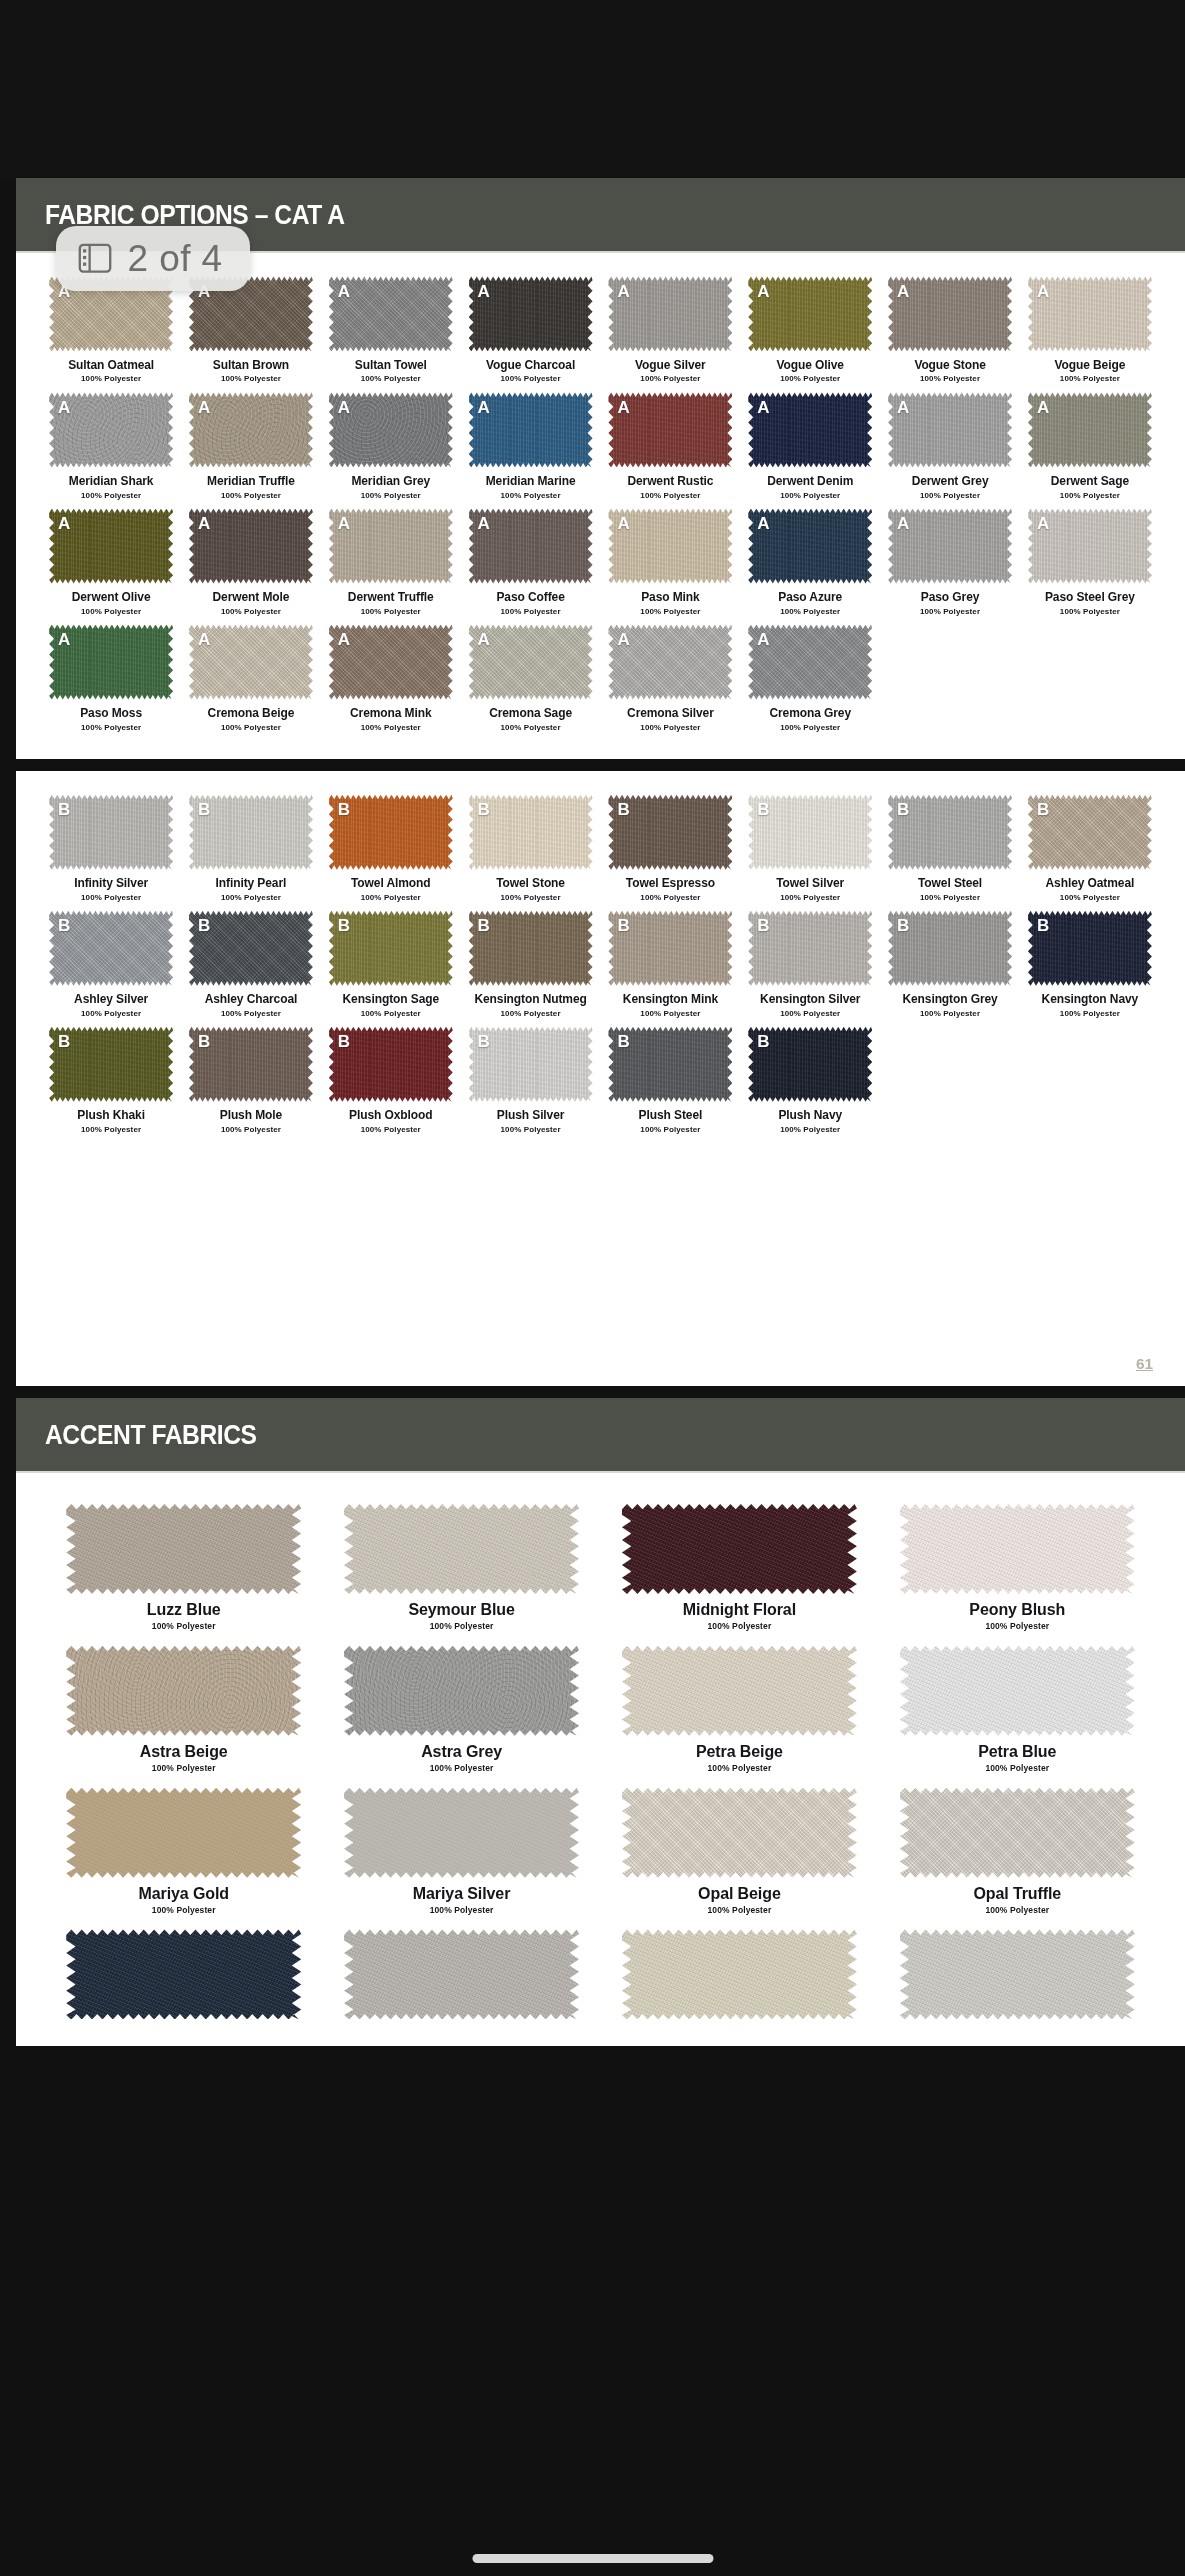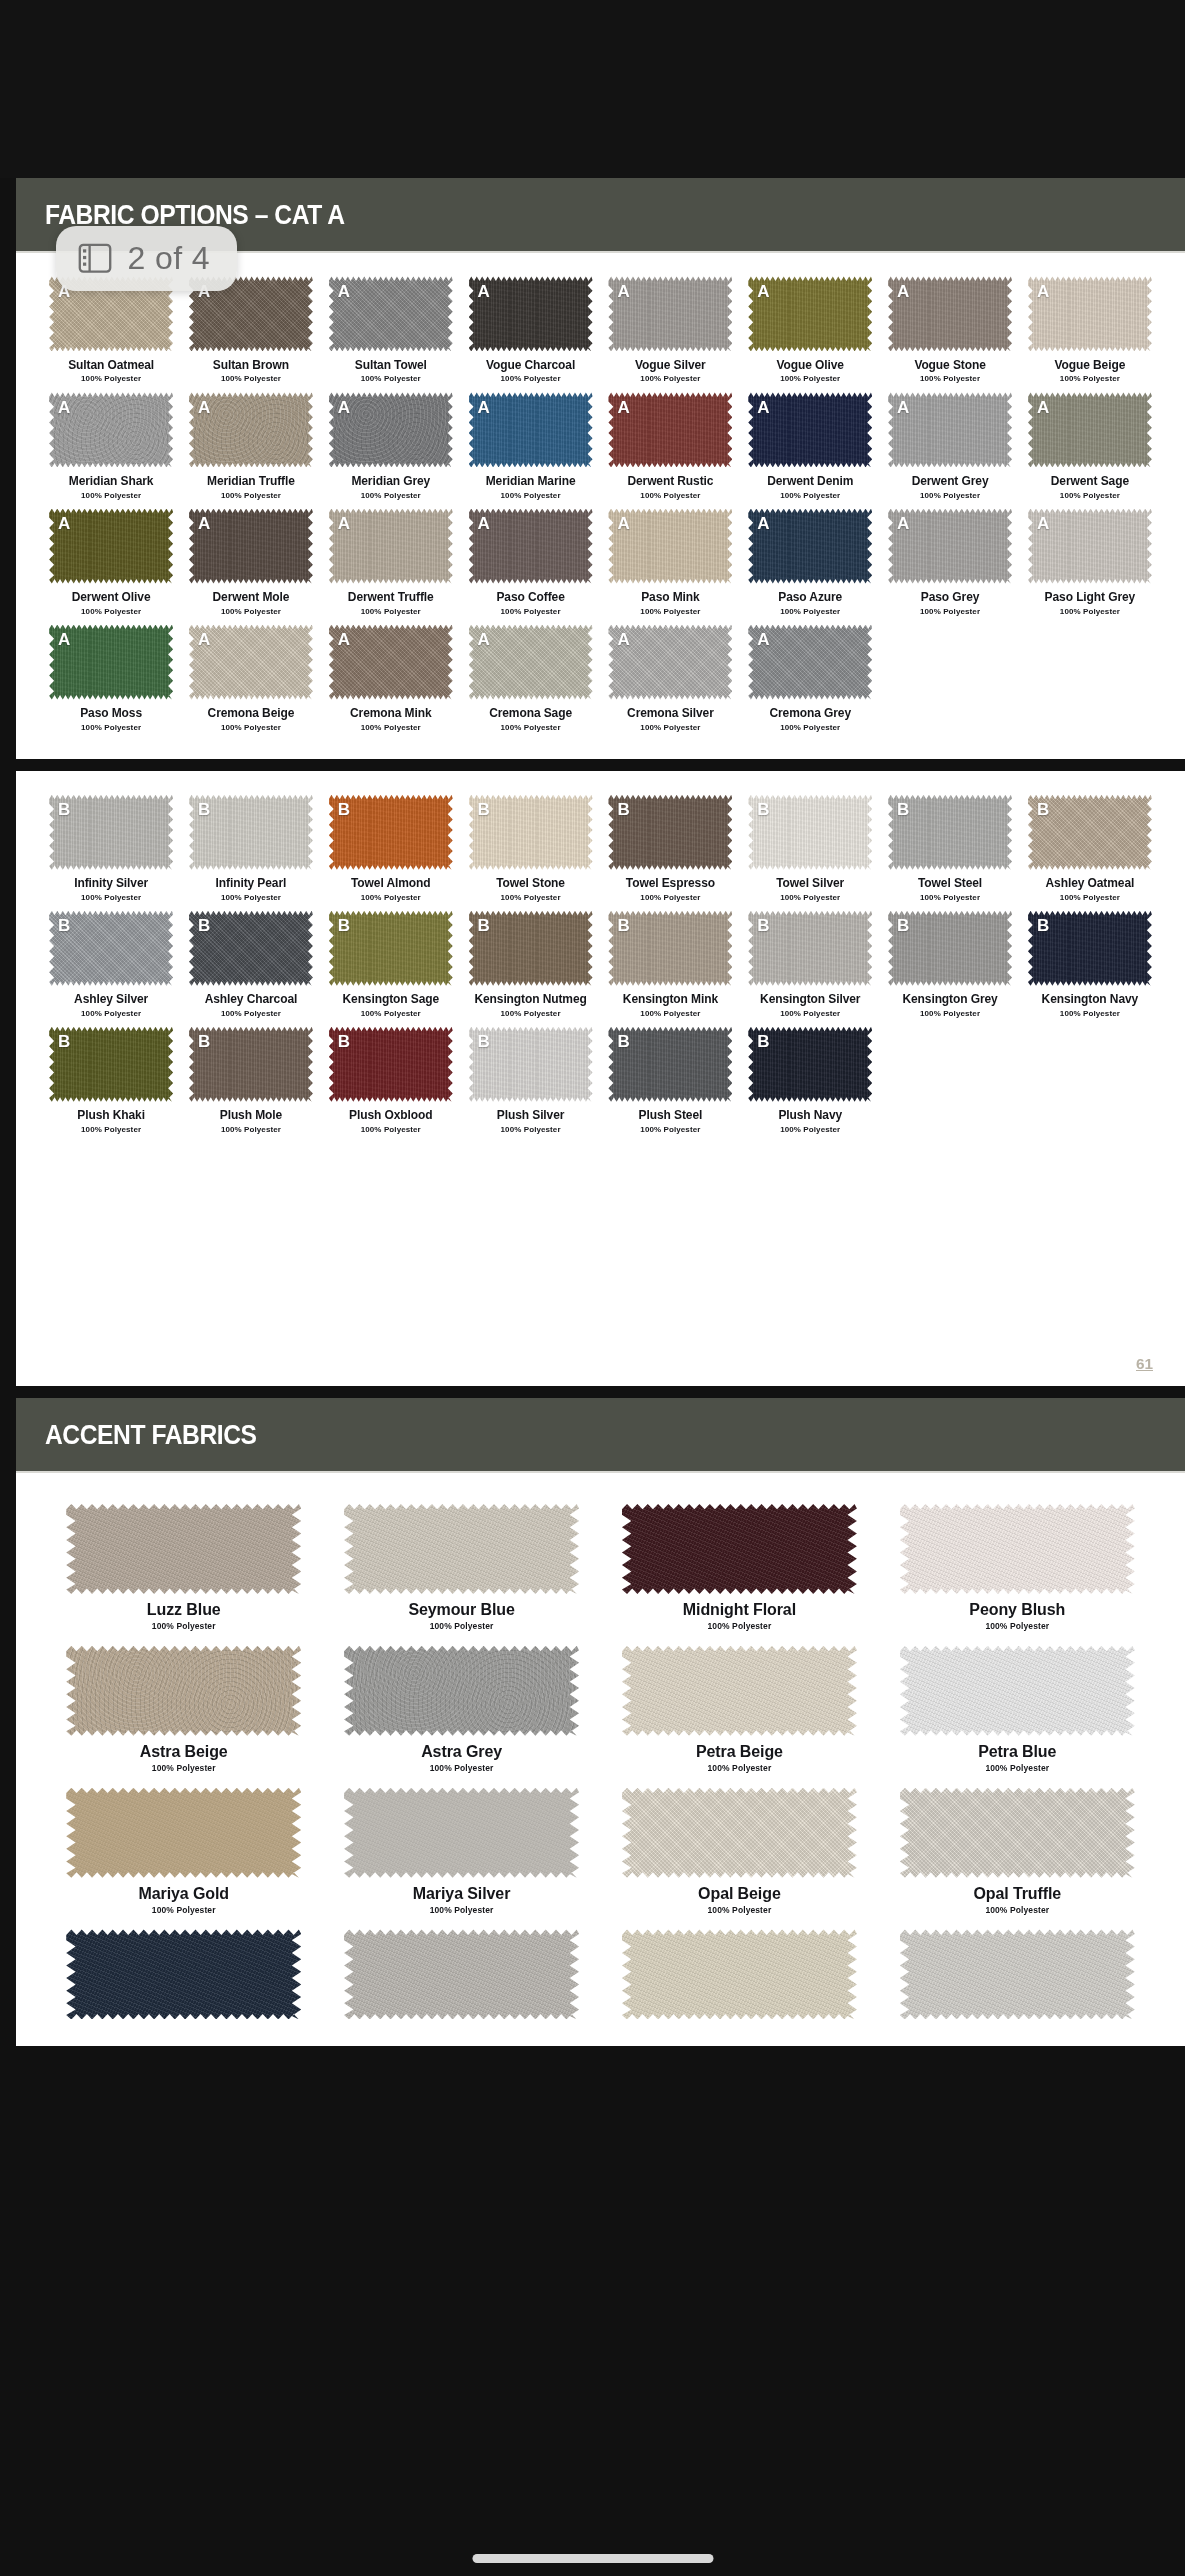--- a/index.html
+++ b/index.html
@@ -209,21 +209,21 @@
     border-radius: 20px;
     height: 65px;
     padding: 0 27px 0 21.6px;
     display: flex;
     align-items: center;
     gap: 16px;
     box-shadow: 0 1.8px 9px rgba(0,0,0,0.18);
     z-index: 50;
   }
   .page-pill .label {
-    font-size: 32px;
+    font-size: 37px;
     font-weight: 400;
     color: #6f6f6f;
     letter-spacing: 0.4px;
     white-space: nowrap;
   }
   .pill-icon { width: 34px; height: 30.5px; flex: none; }
 
   
   .home-bar {
     position: absolute;
@@ -446,21 +446,21 @@
                 <span class="cat-badge">A</span>
               </div>
               <div class="sw-name">Paso Grey</div>
               <div class="sw-comp">100% Polyester</div>
             </div>
             <div class="cell">
               <div class="sw-wrap">
                 <div class="sw tex-velvet" style="background: rgb(203, 198, 192);"></div>
                 <span class="cat-badge">A</span>
               </div>
-              <div class="sw-name">Paso Light Grey</div>
+              <div class="sw-name">Paso Steel Grey</div>
               <div class="sw-comp">100% Polyester</div>
             </div>
             <div class="cell">
               <div class="sw-wrap">
                 <div class="sw tex-velvet" style="background: rgb(63, 107, 65);"></div>
                 <span class="cat-badge">A</span>
               </div>
               <div class="sw-name">Paso Moss</div>
               <div class="sw-comp">100% Polyester</div>
             </div>

